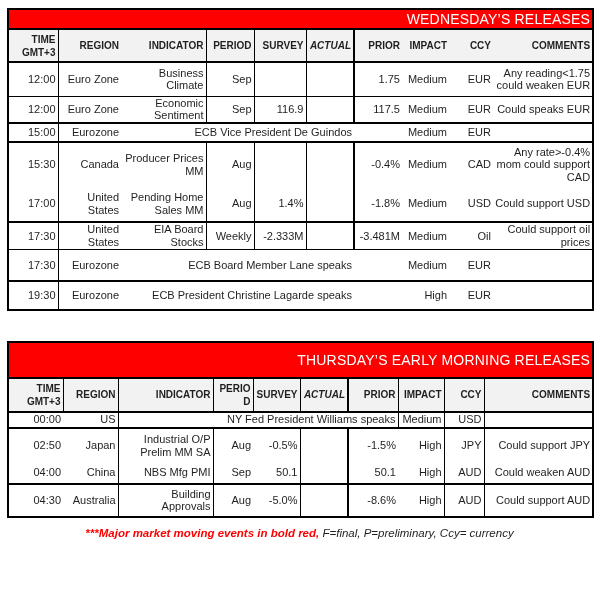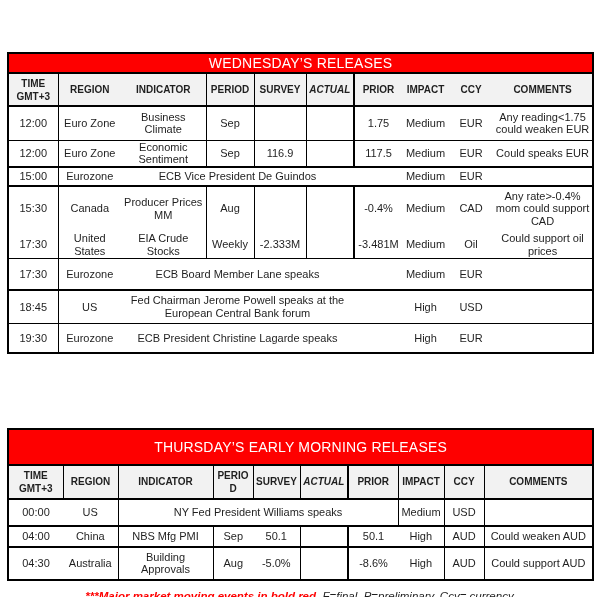--- a/index.html
+++ b/index.html
@@ -5,21 +5,21 @@
   :root{
     --red:#fe0000;
     --hdr-gray:#f2f2f2;
     --ink:#1f1f1f;
     --line:#000000;
   }
   *{box-sizing:border-box;}
   body{margin:0;background:#ffffff;font-family:"Liberation Sans",sans-serif;}
   .page{width:600px;height:597px;background:#ffffff;padding:8px 0 0 7px;}
   table.rel{border-collapse:collapse;table-layout:fixed;width:585px;
-    border:2px solid var(--line);font-size:11px;color:var(--ink);text-align:center;margin-top:44px;}
+    border:2px solid var(--line);font-size:11px;color:var(--ink);text-align:right;}
   table.rel td,table.rel th{padding:0 2px;line-height:1.15;vertical-align:middle;
     font-weight:normal;overflow:hidden;word-wrap:break-word;}
   tr.bb1>td,tr.bb1>th{border-bottom:1px solid var(--line);}
   tr.bb2>td,tr.bb2>th{border-bottom:2px solid var(--line);}
   .bR{border-right:1px solid var(--line);}
   .bR2{border-right:2px solid var(--line);font-style:italic;}
   td.title-cell{background:var(--red);color:#ffffff;font-weight:bold;font-size:14px;
     letter-spacing:.2px;}
   tr.head th{background:var(--hdr-gray);font-weight:bold;font-size:10px;
     white-space:pre-line;line-height:1.3;}
@@ -106,53 +106,56 @@
       <td class="bR">Producer Prices MM</td>
       <td class="bR">Aug</td>
       <td class="bR"></td>
       <td class="bR2"></td>
       <td>-0.4%</td>
       <td>Medium</td>
       <td>CAD</td>
       <td>Any rate&gt;-0.4% mom could support CAD</td>
     </tr>
 
+    <tr class="bb2" style="height:35px">
+      <td class="bR">17:00</td>
+      <td>United States</td>
+      <td class="bR">Pending Home Sales MM</td>
+      <td class="bR">Aug</td>
+      <td class="bR">1.4%</td>
+      <td class="bR2"></td>
+      <td>-1.8%</td>
+      <td>Medium</td>
+      <td>USD</td>
+      <td>Could support USD</td>
+    </tr>
 
     <tr class="bb1" style="height:28px">
       <td class="bR">17:30</td>
       <td>United States</td>
-      <td class="bR">EIA Crude Stocks</td>
+      <td class="bR">EIA Board Stocks</td>
       <td class="bR">Weekly</td>
       <td class="bR">-2.333M</td>
       <td class="bR2"></td>
       <td>-3.481M</td>
       <td>Medium</td>
       <td>Oil</td>
       <td>Could support oil prices</td>
     </tr>
 
     <tr class="bb2" style="height:31px">
       <td class="bR">17:30</td>
       <td>Eurozone</td>
       <td colspan="4">ECB Board Member Lane speaks</td>
       <td></td>
       <td>Medium</td>
       <td>EUR</td>
       <td></td>
     </tr>
 
-    <tr class="bb1" style="height:34px">
-      <td class="bR">18:45</td>
-      <td>US</td>
-      <td colspan="4">Fed Chairman Jerome Powell speaks at the European Central Bank forum</td>
-      <td></td>
-      <td>High</td>
-      <td>USD</td>
-      <td></td>
-    </tr>
 
     <tr style="height:29px">
       <td class="bR">19:30</td>
       <td>Eurozone</td>
       <td colspan="4">ECB President Christine Lagarde speaks</td>
       <td></td>
       <td>High</td>
       <td>EUR</td>
       <td></td>
     </tr>
@@ -186,29 +189,41 @@
       <th class="bR">PERIO
 D</th>
       <th class="bR">SURVEY</th>
       <th class="bR2">ACTUAL</th>
       <th class="bR">PRIOR</th>
       <th class="bR">IMPACT</th>
       <th class="bR">CCY</th>
       <th>COMMENTS</th>
     </tr>
 
-    <tr class="bb2" style="height:27px">
+    <tr class="bb2" style="height:16px">
       <td>00:00</td>
       <td class="bR">US</td>
       <td colspan="5" class="bR">NY Fed President Williams speaks</td>
       <td class="bR">Medium</td>
       <td class="bR">USD</td>
       <td></td>
     </tr>
 
+    <tr style="height:35px">
+      <td>02:50</td>
+      <td class="bR">Japan</td>
+      <td class="bR">Industrial O/P Prelim MM SA</td>
+      <td>Aug</td>
+      <td class="bR">-0.5%</td>
+      <td class="bR2"></td>
+      <td>-1.5%</td>
+      <td class="bR">High</td>
+      <td class="bR">JPY</td>
+      <td>Could support JPY</td>
+    </tr>
 
     <tr class="bb2" style="height:21px">
       <td>04:00</td>
       <td class="bR">China</td>
       <td class="bR">NBS Mfg PMI</td>
       <td>Sep</td>
       <td class="bR">50.1</td>
       <td class="bR2"></td>
       <td>50.1</td>
       <td class="bR">High</td>

